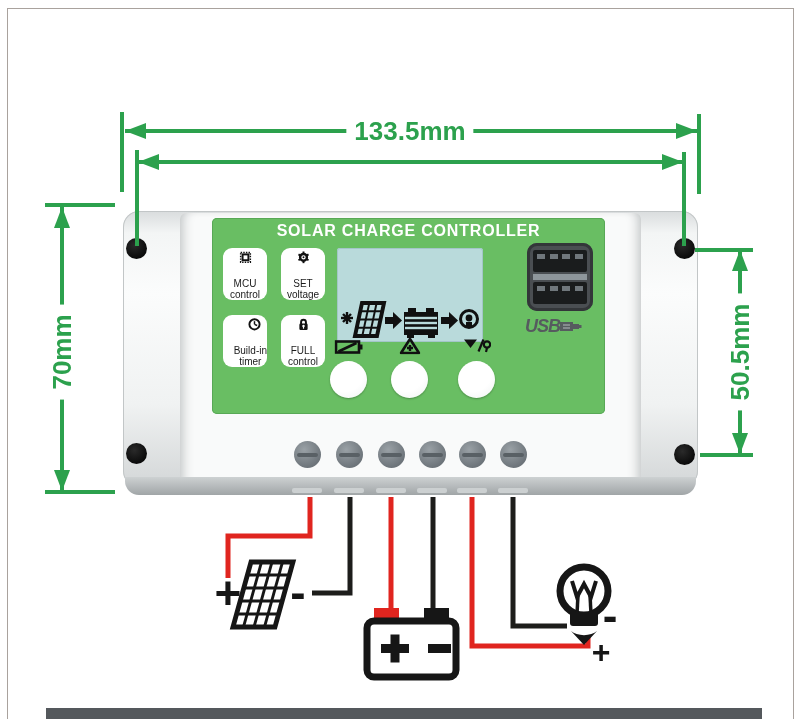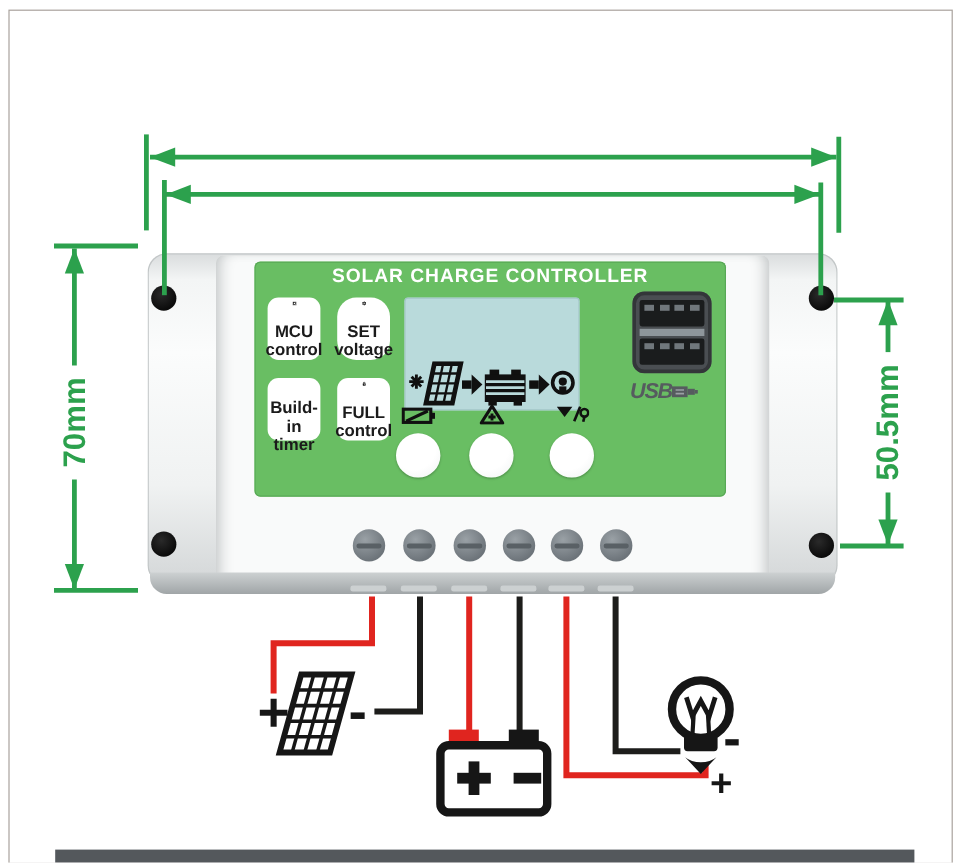--- a/index.html
+++ b/index.html
@@ -25,21 +25,21 @@
          background:#596065;border-radius:2px;}
   .slot{position:absolute;width:30px;height:5px;background:#ccd0d1;border-radius:2px;top:277px;}
 
   
   .panel{position:absolute;left:89px;top:7px;width:393px;height:196px;border-radius:5px;
          background:#69be63;box-shadow:inset 0 0 0 1px #58a856;}
   .panel-title{position:absolute;left:0;top:4px;width:100%;text-align:center;color:#ffffff;
          font-size:16px;font-weight:bold;letter-spacing:0.8px;}
   .badge{position:absolute;width:44px;height:52px;background:#ffffff;border-radius:9px;
          display:flex;flex-direction:column;align-items:center;padding-top:3px;box-sizing:border-box;}
-  .badge .lbl{font-size:14px;font-weight:bold;color:#1b1b1b;line-height:1.12;text-align:center;margin-top:14px;}
+  .badge .lbl{font-size:10px;font-weight:normal;color:#1b1b1b;line-height:1.12;text-align:center;margin-top:14px;}
   .lcd{position:absolute;left:125px;top:30px;width:146px;height:94px;background:#b9dadb;border-radius:3px;
        box-shadow:inset 0 0 0 1px #a3c6c8;}
   .lcd-volt{display:flex;justify-content:center;align-items:flex-start;margin-top:1px;}
   .lcd-digits{font-family:"DejaVu Sans Mono",monospace;font-weight:bold;font-size:40px;line-height:46px;
        letter-spacing:-3px;color:#101010;transform:scaleY(1.04);}
   .lcd-unit{font-size:14px;font-weight:bold;color:#101010;margin-top:3px;margin-left:2px;}
   .btn{position:absolute;width:37px;height:37px;border-radius:50%;
        background:radial-gradient(circle at 40% 33%,#ffffff 55%,#eef1f1);
        box-shadow:0 1px 2px rgba(0,0,0,0.28);}
   .btn-ico{position:absolute;transform:translate(-50%,-50%);}
@@ -81,21 +81,21 @@
 
       <div class="badge" style="left:11px;top:30px;">
         <svg width="25" height="25" viewBox="0 0 26 26">
           <rect x="3" y="3" width="20" height="20" fill="none" stroke="#111" stroke-width="3" stroke-dasharray="3 2.4"></rect>
           <rect x="7" y="7" width="12" height="12" fill="none" stroke="#111" stroke-width="4"></rect>
         </svg>
         <div class="lbl"><span>MCU</span><br>
                          <span>control</span></div>
       </div>
 
-      <div class="badge" style="left:69px;top:30px;border-radius:16px;">
+      <div class="badge" style="left:69px;top:30px;">
         <svg width="25" height="25" viewBox="0 0 26 26">
           <g fill="#111">
             <rect x="11" y="1" width="4" height="6"></rect>
             <rect x="11" y="19" width="4" height="6"></rect>
             <rect x="11" y="1" width="4" height="6" transform="rotate(60 13 13)"></rect>
             <rect x="11" y="19" width="4" height="6" transform="rotate(60 13 13)"></rect>
             <rect x="11" y="1" width="4" height="6" transform="rotate(120 13 13)"></rect>
             <rect x="11" y="19" width="4" height="6" transform="rotate(120 13 13)"></rect>
           </g>
           <circle cx="13" cy="13" r="7" fill="none" stroke="#111" stroke-width="5"></circle>
@@ -307,20 +307,21 @@
     <g>
       <circle cx="584" cy="591" r="24" fill="#ffffff" stroke="#161616" stroke-width="7"></circle>
       <path d="M572,581 l5,16 l7,-13 l7,13 l5,-16" fill="none" stroke="#161616" stroke-width="4"></path>
       <line x1="578" y1="596" x2="577" y2="613" stroke="#161616" stroke-width="3.5"></line>
       <line x1="590" y1="596" x2="591" y2="613" stroke="#161616" stroke-width="3.5"></line>
       <rect x="570" y="612" width="28" height="14" rx="3" fill="#161616"></rect>
       <path d="M571,631 A16,10 0 0 0 597,631 L584,645 Z" fill="#161616"></path>
     </g>
   </svg>
 
+  <span class="dim-label" style="left:410px;top:131px;">133.5mm</span>
   <span class="dim-label vert" style="left:62px;top:352px;">70mm</span>
   <span class="dim-label vert" style="left:740px;top:352px;">50.5mm</span>
 
   <span class="sign" style="left:228px;top:593px;font-size:46px;">+</span>
   <span class="sign" style="left:298px;top:592px;font-size:46px;">-</span>
   <span class="sign" style="left:610px;top:616px;font-size:44px;">-</span>
   <span class="sign" style="left:601px;top:652px;font-size:32px;">+</span>
 
   <div class="bottom-bar"></div>
 </div>

